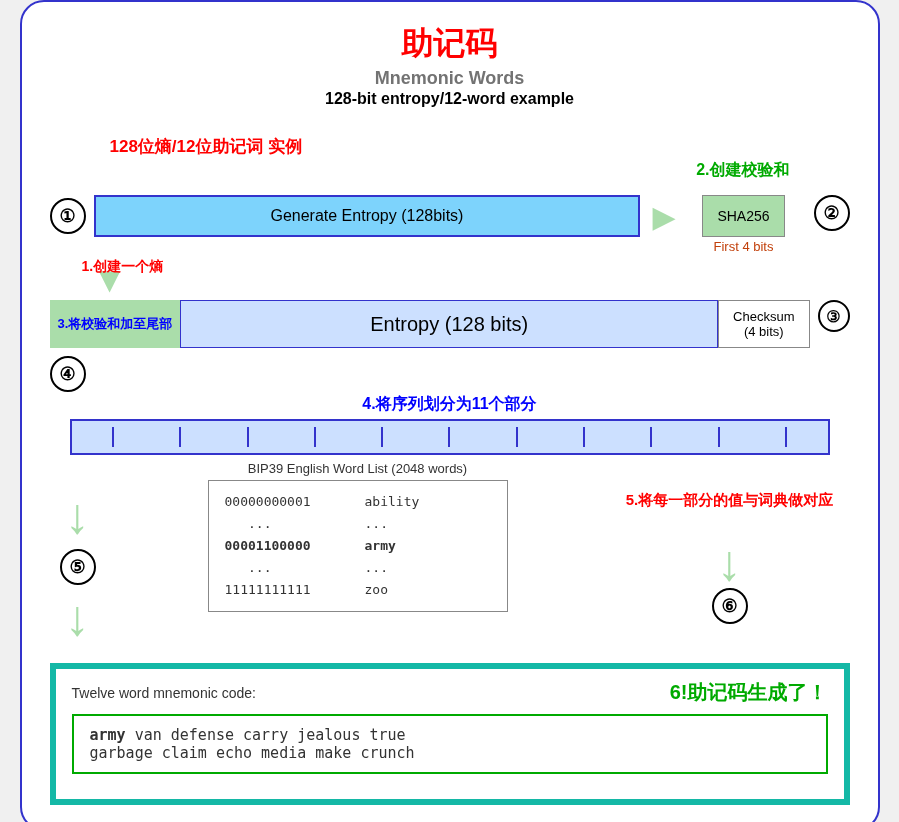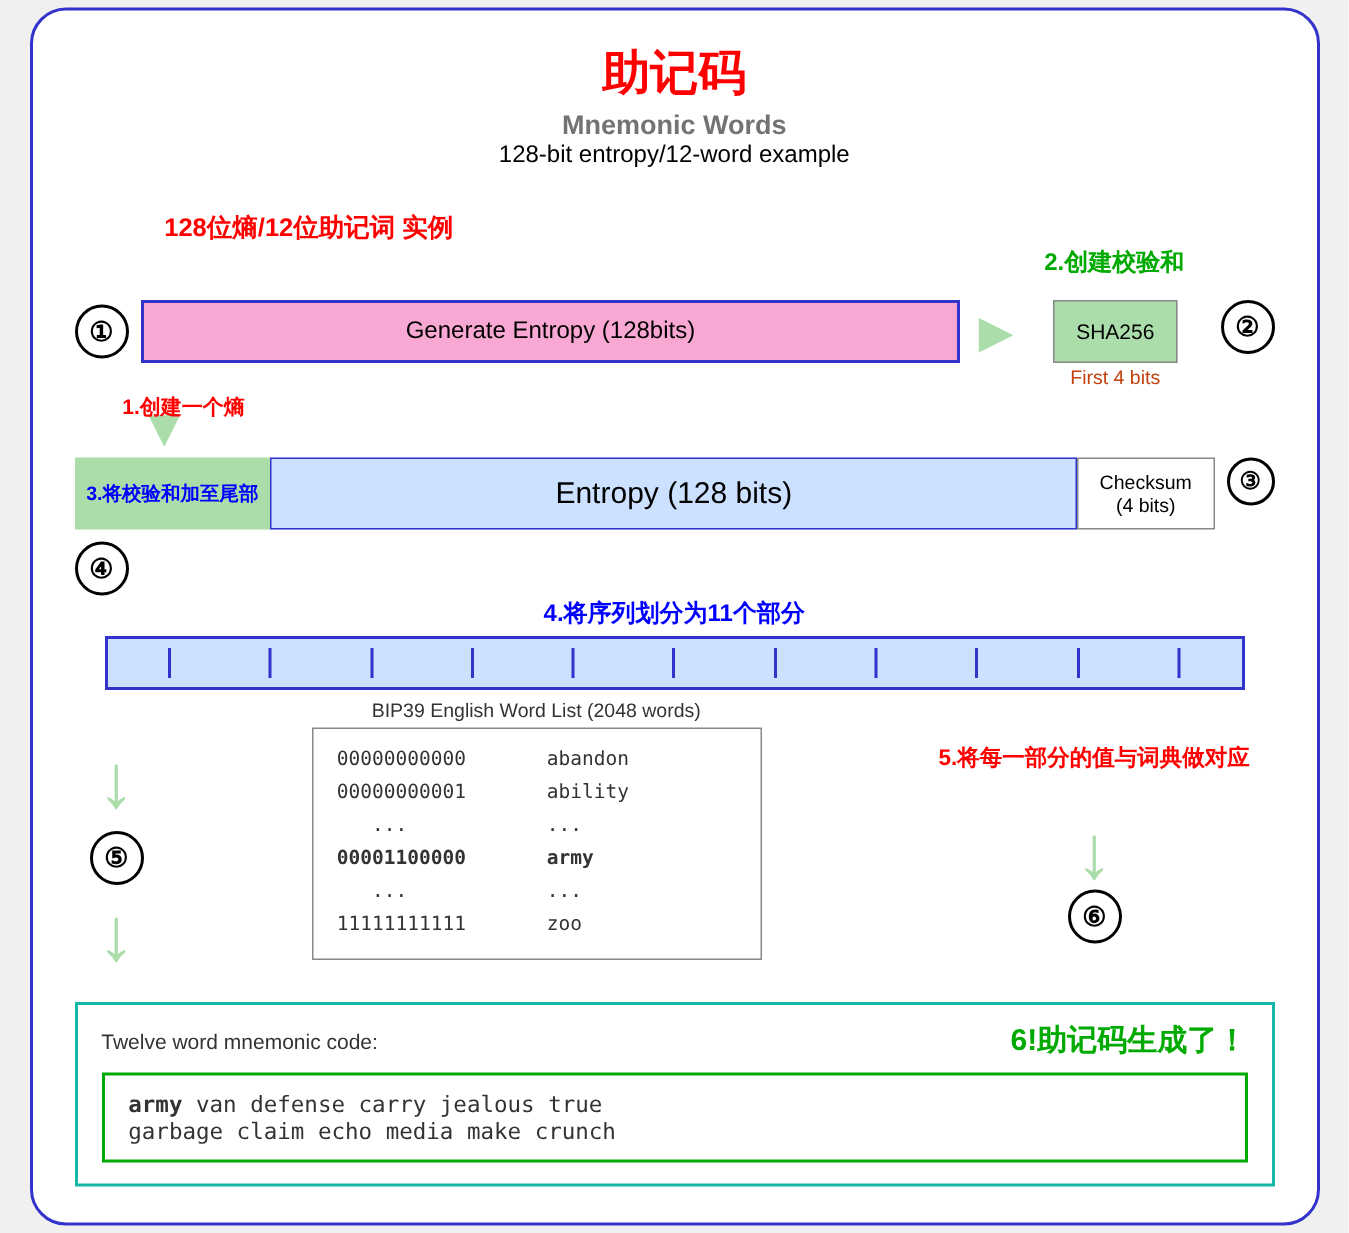--- a/index.html
+++ b/index.html
@@ -29,41 +29,41 @@
     .title-en {
       text-align: center;
       font-size: 18px;
       font-weight: bold;
       color: #737373;
       margin-bottom: 1px;
     }
     .subtitle-en {
       text-align: center;
       font-size: 16px;
-      font-weight: normal;
+      font-weight: bold;
       color: #000;
       margin-bottom: 4px;
     }
     .circle-num {
       width: 36px;
       height: 36px;
       border: 2px solid #000;
       border-radius: 50%;
       display: flex;
       align-items: center;
       justify-content: center;
       font-size: 18px;
       font-weight: bold;
       background: white;
       flex-shrink: 0;
     }
     .entropy-box {
       flex: 1;
       border: 2px solid #3333cc;
-      background: #f9a8d4;
+      background: #7dd3fc;
       padding: 10px 16px;
       font-size: 16px;
       text-align: center;
       margin-left: 8px;
       margin-right: 12px;
     }
     .sha-box {
       background: #aaddaa;
       border: 1px solid #888;
       padding: 12px 14px;
@@ -169,24 +169,24 @@
     .step5-cn {
       color: #ff0000;
       font-size: 15px;
       font-weight: bold;
       text-align: center;
       margin-bottom: 8px;
     }
 
     
     .section6-container {
-      border: 2px solid #14b8a6;
+      border: 6px solid #14b8a6;
       background: white;
       margin-top: 20px;
-      padding: 10px 16px 14px 16px;
+      padding: 10px 16px 25px 16px;
       position: relative;
     }
     .step6-header {
       display: flex;
       justify-content: space-between;
       align-items: center;
       margin-bottom: 8px;
     }
     .twelve-word-label {
       font-size: 14px;
@@ -282,24 +282,20 @@
     <div style="display:flex; flex-direction:column; align-items:center; width:56px; padding-top:30px;">
       <div style="font-size:50px; color:#aaddaa; line-height:1;">↓</div>
       <div class="circle-num" style="margin-top:8px;">⑤</div>
       <div style="font-size:50px; color:#aaddaa; line-height:1; margin-top:8px;">↓</div>
     </div>
 
     <div style="flex:1; display:flex; flex-direction:column; align-items:center;">
       <div class="wordlist-title">BIP39 English Word List (2048 words)</div>
       <div class="wordlist-box">
         <div class="wordlist-row">
-          <span class="col1">00000000000</span>
-          <span class="col2">abandon</span>
-        </div>
-        <div class="wordlist-row">
           <span class="col1">00000000001</span>
           <span class="col2">ability</span>
         </div>
         <div class="wordlist-row">
           <span class="col1">&nbsp;&nbsp;&nbsp;...</span>
           <span class="col2">...</span>
         </div>
         <div class="wordlist-row highlighted">
           <span class="col1"><strong>00001100000</strong></span>
           <span class="col2"><strong>army</strong></span>

